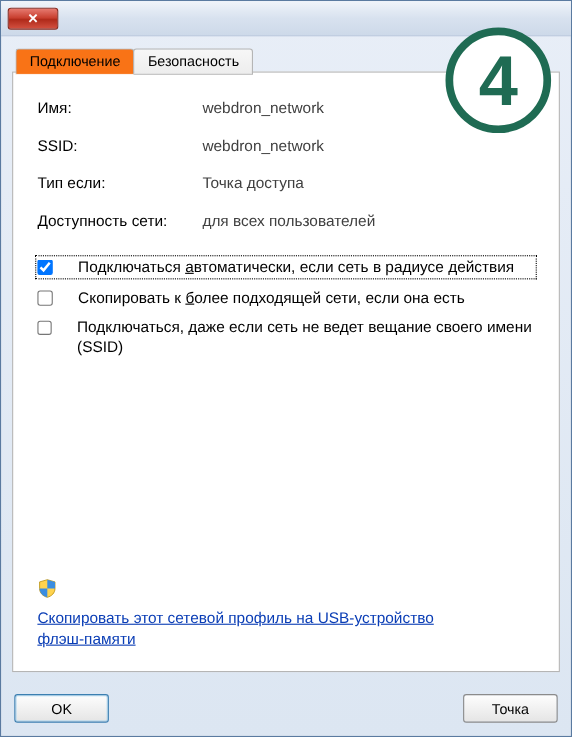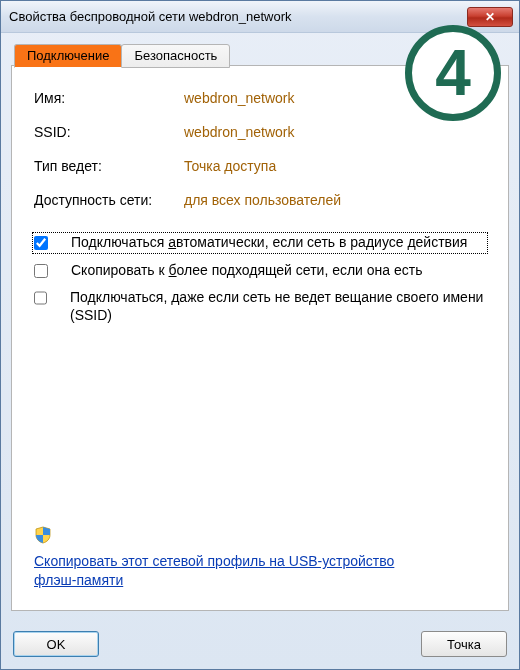--- a/index.html
+++ b/index.html
@@ -97,21 +97,21 @@
       font-size: 14px;
     }
     .info-grid {
       display: grid;
       grid-template-columns: 150px 1fr;
       row-gap: 18px;
       margin-bottom: 26px;
       font-size: 14px;
     }
     .info-label { color: #000; }
-    .info-value { color: #a16207; }
+    .info-value { color: #404040; }
     .checks {
       display: flex;
       flex-direction: column;
       gap: 10px;
     }
     .check-row {
       display: flex;
       align-items: flex-start;
       gap: 23px;
       font-size: 14px;
@@ -188,21 +188,20 @@
       font-family: Arial, sans-serif;
       z-index: 10;
     }
   </style>
 </head>
 <body>
 
 <div class="window">
 
   <div class="titlebar">
-    <div class="title">Свойства беспроводной сети webdron_network</div>
     <div class="close-btn">
       <span>✕</span>
     </div>
   </div>
 
   <div class="dialog-body">
     <div class="tab-container">
       <div class="tabs">
         <div class="tab active">Подключение</div>
         <div class="tab">Безопасность</div>
@@ -210,21 +209,21 @@
 
       <div class="tab-content">
 
         <div class="info-grid">
           <div class="info-label">Имя:</div>
           <div class="info-value">webdron_network</div>
 
           <div class="info-label">SSID:</div>
           <div class="info-value">webdron_network</div>
 
-          <div class="info-label">Тип ведет:</div>
+          <div class="info-label">Тип если:</div>
           <div class="info-value">Точка доступа</div>
 
           <div class="info-label">Доступность сети:</div>
           <div class="info-value">для всех пользователей</div>
         </div>
 
         <div class="checks">
           <div class="check-row focused">
             <input type="checkbox" checked="" style="">
             <label><span>Подключаться </span><span class="u">а</span><span>втоматически, если сеть в радиусе действия</span></label>

